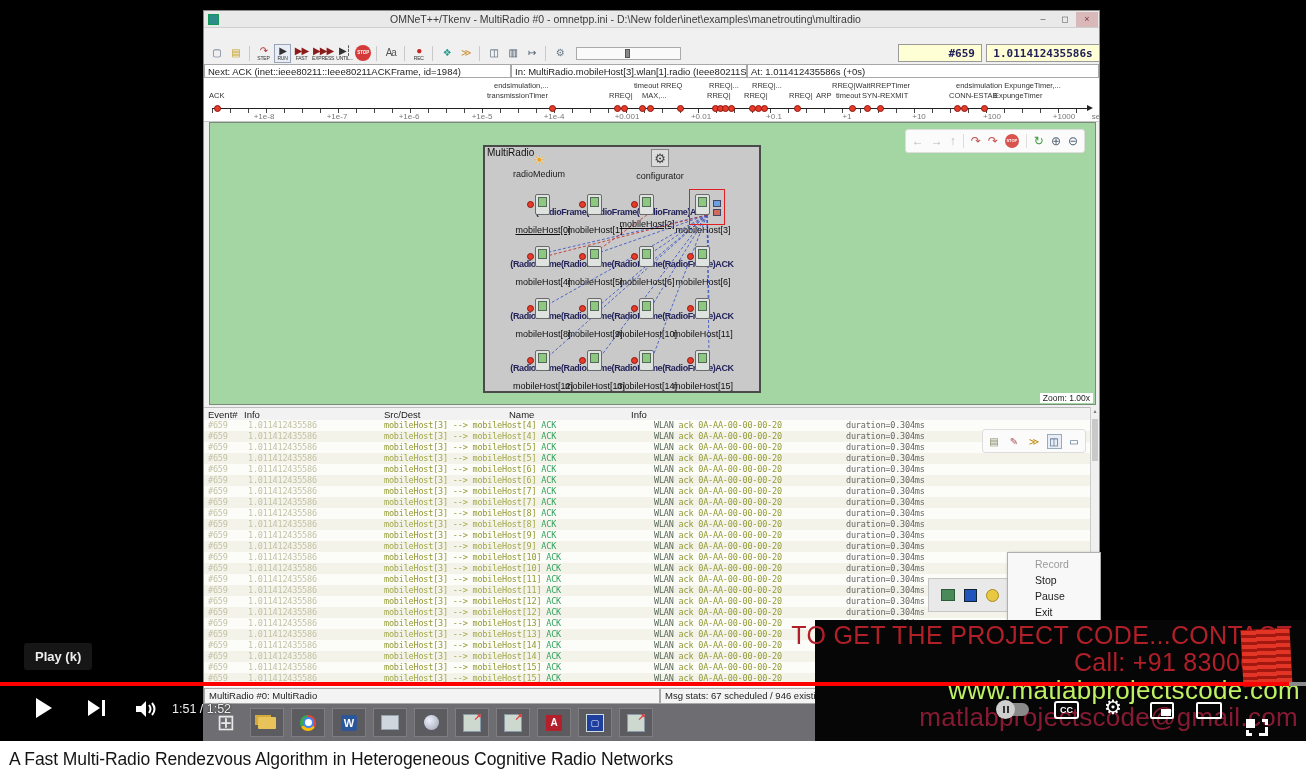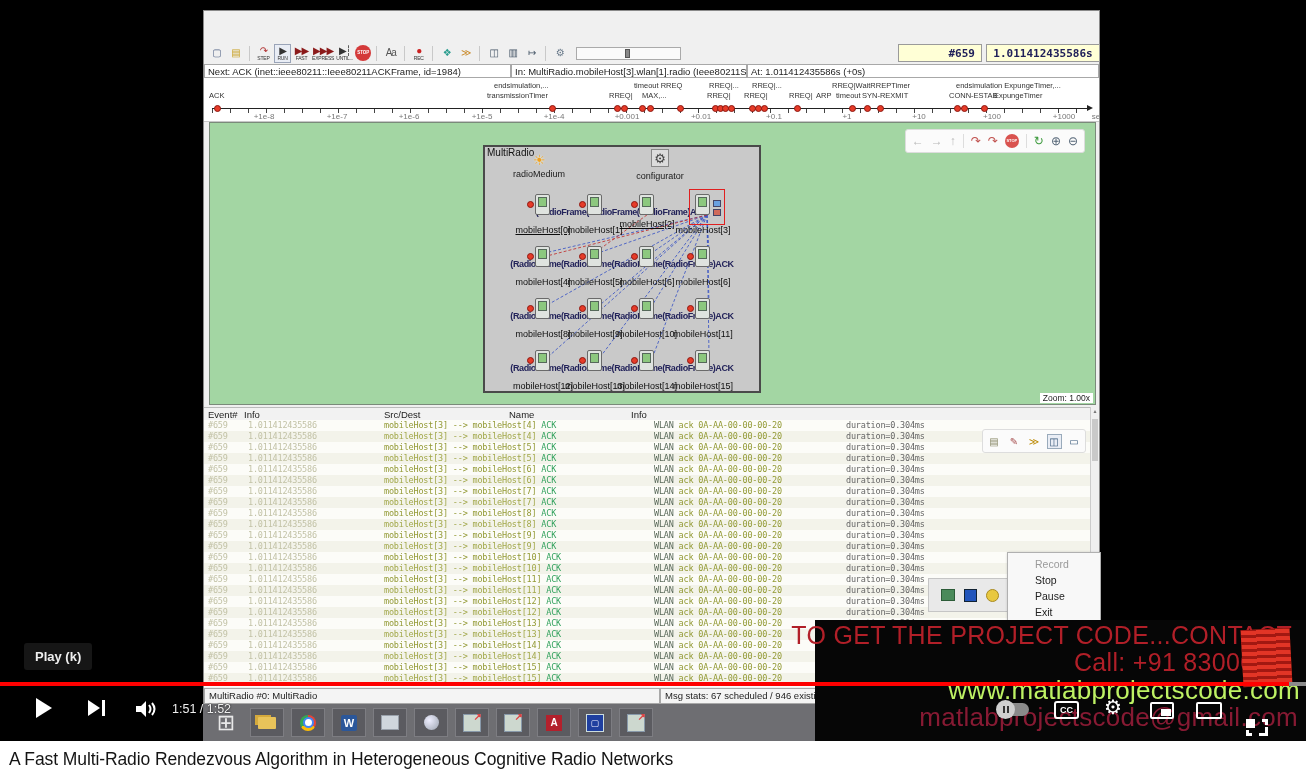--- a/index.html
+++ b/index.html
@@ -153,20 +153,27 @@
   .tooltip { position:absolute; left:24px; top:643px; background:rgba(24,24,24,.92); color:#eee; font-size:13px; font-weight:bold; padding:6px 11px; border-radius:3px; z-index:60; }
 
   .pagetitle { width:1306px; height:35px; background:#fff; font-size:17.5px; font-weight:500; color:#141414; padding:8px 9px 0 9px; letter-spacing:-0.1px; }
 </style>
 </head>
 <body>
 
 <div class="video-area">
 
   <div class="omnet-window">
+    <div class="titlebar">
+      <span class="appicon"></span>
+      <span class="wtitle">OMNeT++/Tkenv - MultiRadio #0 - omnetpp.ini - D:\New folder\inet\examples\manetrouting\multiradio</span>
+      <span class="winbtn">–</span>
+      <span class="winbtn">◻</span>
+      <span class="winbtn close">×</span>
+    </div>
     <div class="toolbar" id="toolbar">
         <div class="tbtn">
           <div class="g" style="color: rgb(85, 102, 136);">▢</div>
         </div>
         <div class="tbtn">
           <div class="g" style="color: rgb(201, 162, 39);">▤</div>
         </div>
         <div class="tsep"></div>
         <div class="tbtn">
           <div class="g" style="color: rgb(176, 48, 48);">↷</div>

